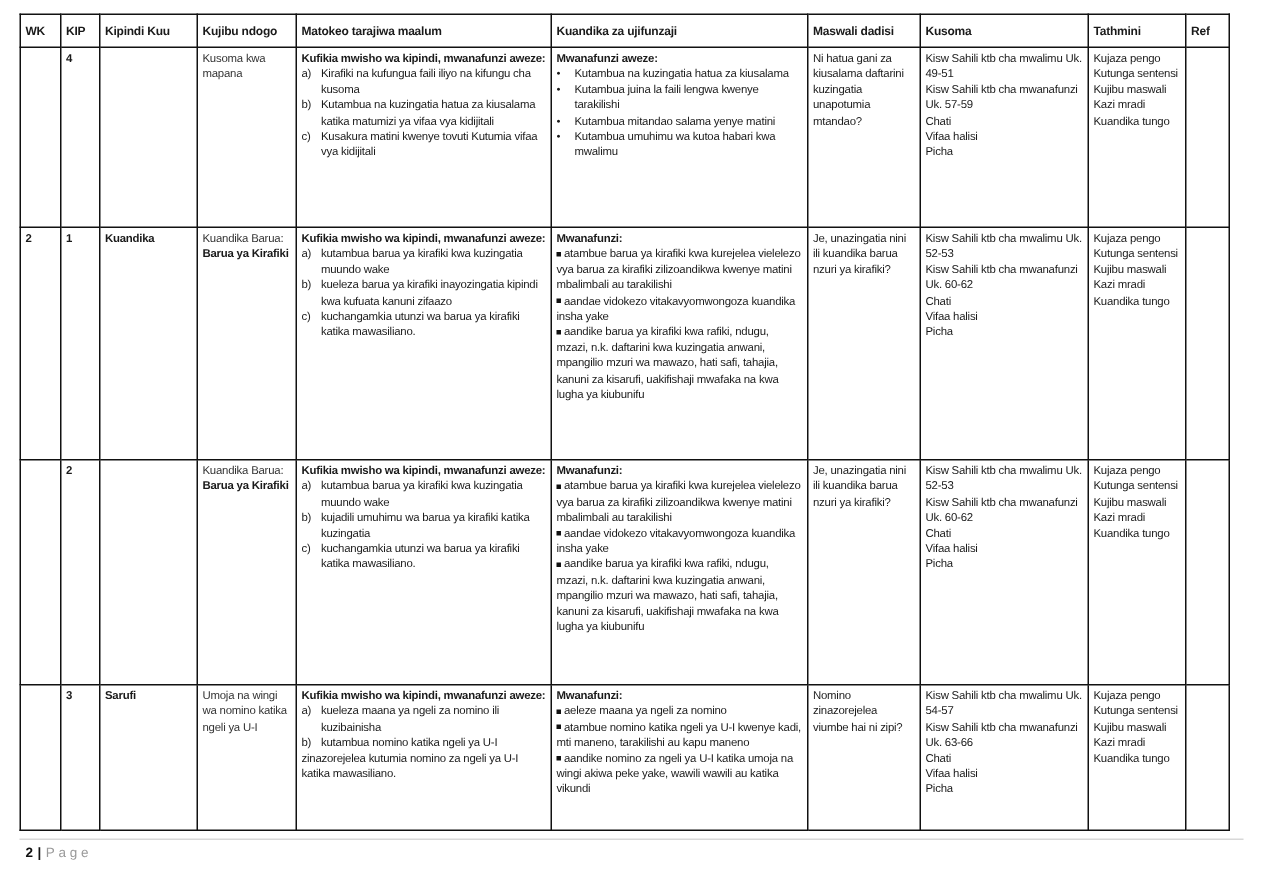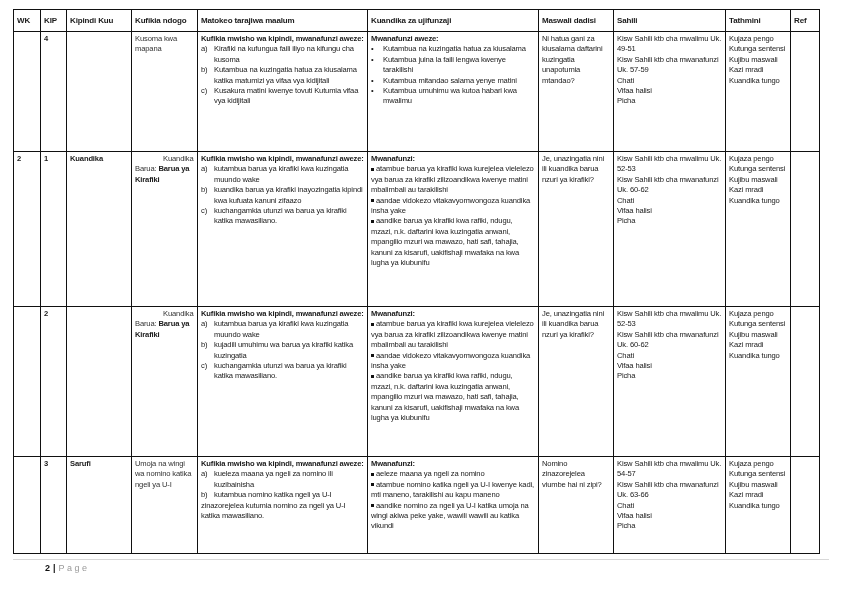--- a/index.html
+++ b/index.html
@@ -5,30 +5,30 @@
   html, body { margin:0; padding:0; background:#ffffff; }
   body { width:841px; height:595px; position:relative; overflow:hidden;
          font-family:"Liberation Sans Narrow","Liberation Sans", sans-serif; color:#1a1a1a; }
   .page { position:absolute; left:0; top:0; width:738px; height:595px; }
   table { position:absolute; left:13px; top:9px; border-collapse:collapse; table-layout:fixed;
           width:806px; font-size:7.6px; line-height:10.4px; }
   td, th { border:1px solid #111; vertical-align:top; padding:2px 3px 1px 3px; text-align:left;
            font-weight:normal; overflow:hidden; letter-spacing:-0.15px; }
   th { font-weight:bold; height:18px; vertical-align:middle; font-size:8px; }
   .b { font-weight:bold; }
-  .light { color:#333;margin-left:28px; }
+  .light { color:#333; }
   .lst { margin:0; padding:0; list-style:none; }
   .lst li { position:relative; padding-left:13px; }
   .lst li .mk { position:absolute; left:0; top:0; }
   .bul li { padding-left:12px; }
   .bul li .mk { left:0; }
   .sq li { padding-left:0; }
   .sq li .mk { position:static; display:inline-block; width:3px; height:3px; background:#111; margin-right:2px; vertical-align:middle; }
   .footer-line { position:absolute; left:13px; top:559px; width:816px; height:1px; background:#d8d8d8; }
-  .footer { position:absolute; left:17px; top:563px; font-size:9px; font-family:"Liberation Sans", sans-serif;margin-left:28px; }
+  .footer { position:absolute; left:17px; top:563px; font-size:9px; font-family:"Liberation Sans", sans-serif; }
   .footer .num { font-weight:bold; color:#111; }
   .footer .sep { font-weight:bold; color:#111; margin:0 3px; }
   .footer .pg { color:#9a9a9a; letter-spacing:2.5px; }
 </style>
 </head>
 <body>
 
 <div class="page">
   <table>
     <colgroup>
@@ -41,25 +41,25 @@
         <col style="width:75px">
         <col style="width:112px">
       <col style="width:65px">
         <col style="width:29px">
     </colgroup>
     <thead>
       <tr>
         <th>WK</th>
         <th>KIP</th>
         <th>Kipindi Kuu</th>
-        <th>Kufikia ndogo</th>
+        <th>Kujibu ndogo</th>
         <th>Matokeo tarajiwa maalum</th>
         <th>Kuandika za ujifunzaji</th>
         <th>Maswali dadisi</th>
-        <th>Sahili</th>
+        <th>Kusoma</th>
         <th>Tathmini</th>
         <th>Ref</th>
       </tr>
     </thead>
     <tbody>
 
       <tr style="height:120px">
         <td class="b"></td>
         <td class="b">4</td>
         <td class="b"></td>
@@ -101,21 +101,21 @@
 
       <tr style="height:155px">
         <td class="b">2</td>
         <td class="b">1</td>
         <td class="b">Kuandika</td>
         <td><span class="light">Kuandika Barua:</span> <span class="b">Barua ya Kirafiki</span></td>
         <td>
           <div class="b">Kufikia mwisho wa kipindi, mwanafunzi aweze:</div>
           <ul class="lst">
             <li><span class="mk">a)</span><span>kutambua barua ya kirafiki kwa kuzingatia muundo wake</span></li>
-            <li><span class="mk">b)</span><span>kuandika barua ya kirafiki inayozingatia kipindi kwa kufuata kanuni zifaazo</span></li>
+            <li><span class="mk">b)</span><span>kueleza barua ya kirafiki inayozingatia kipindi kwa kufuata kanuni zifaazo</span></li>
             <li><span class="mk">c)</span><span>kuchangamkia utunzi wa barua ya kirafiki katika mawasiliano.</span></li>
           </ul>
         </td>
         <td>
           <div class="b">Mwanafunzi:</div>
           <ul class="lst sq">
             <li><span class="mk"></span><span>atambue barua ya kirafiki kwa kurejelea vielelezo vya barua za kirafiki zilizoandikwa kwenye matini mbalimbali au tarakilishi</span></li>
             <li><span class="mk"></span><span>aandae vidokezo vitakavyomwongoza kuandika insha yake</span></li>
             <li><span class="mk"></span><span>aandike barua ya kirafiki kwa rafiki, ndugu, mzazi, n.k. daftarini kwa kuzingatia anwani, mpangilio mzuri wa mawazo, hati safi, tahajia, kanuni za kisarufi, uakifishaji mwafaka na kwa lugha ya kiubunifu</span></li>
           </ul>

